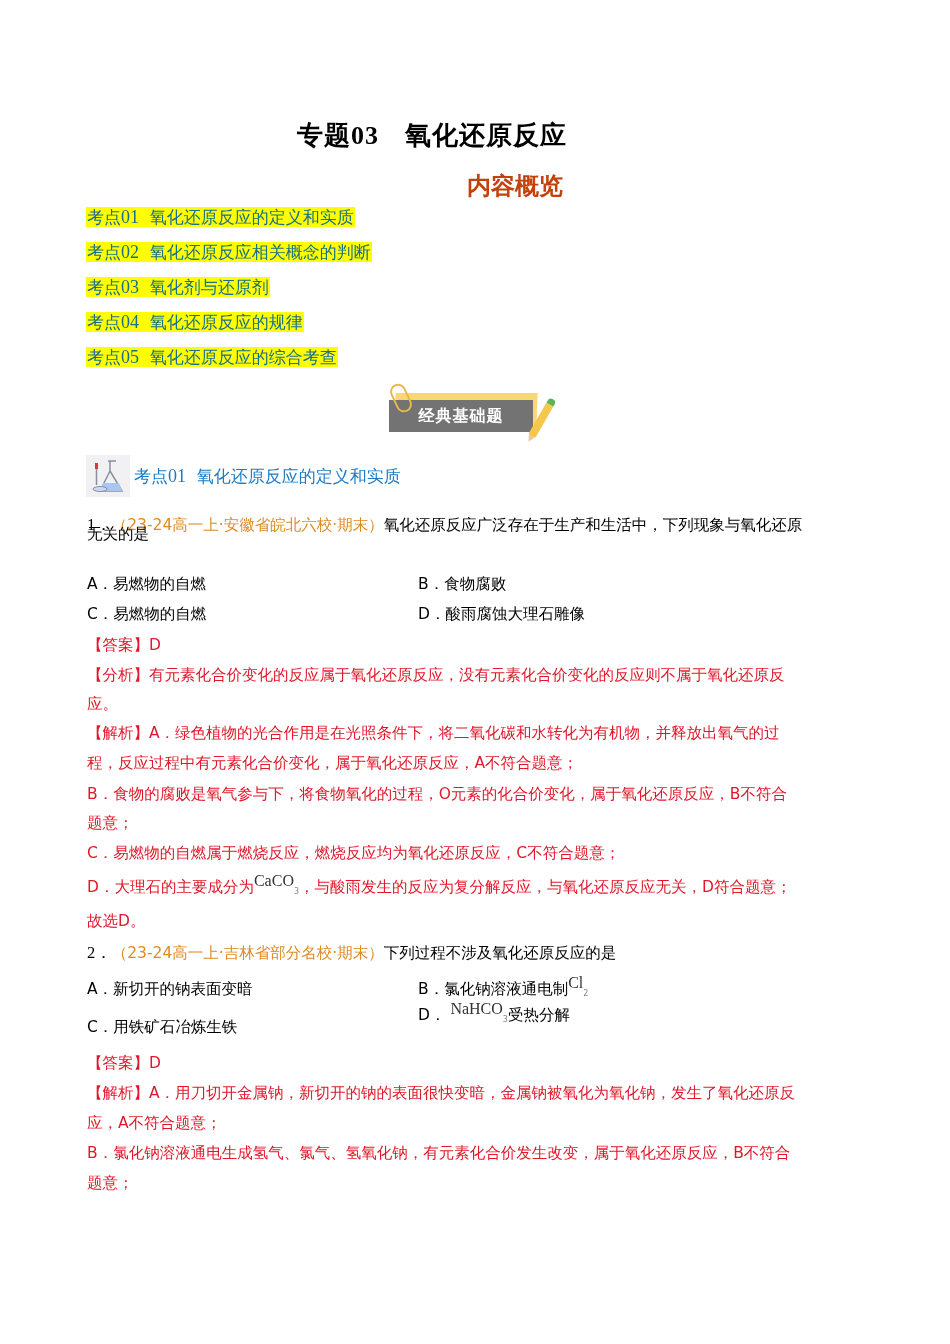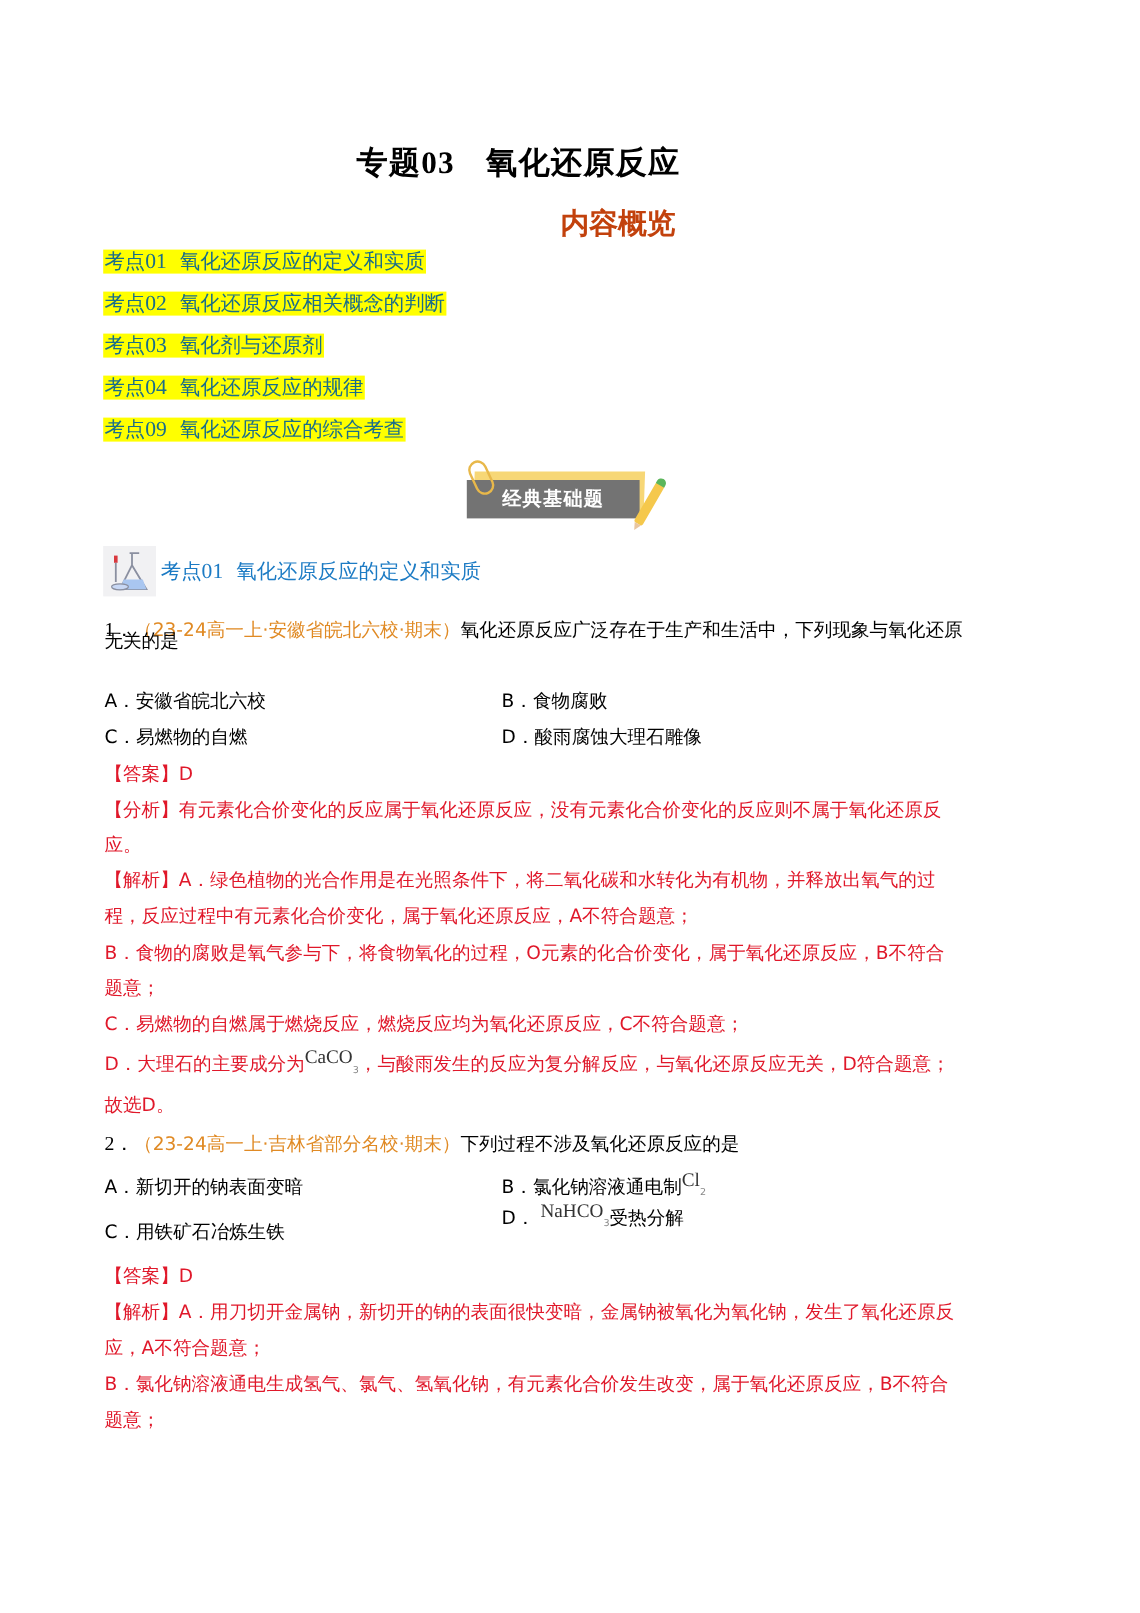--- a/index.html
+++ b/index.html
@@ -57,21 +57,21 @@
   <div class="title">
     <span>专题</span><span class="num">03</span><span class="gap"></span><span>氧化还原反应</span>
   </div>
   <div class="subtitle">内容概览</div>
 
   <div class="toc">
     <div class="toc-item"><span class="hl"><span>考点</span><span class="num">01</span>&nbsp; <span>氧化还原反应的定义和实质</span></span></div>
     <div class="toc-item"><span class="hl"><span>考点</span><span class="num">02</span>&nbsp; <span>氧化还原反应相关概念的判断</span></span></div>
     <div class="toc-item"><span class="hl"><span>考点</span><span class="num">03</span>&nbsp; <span>氧化剂与还原剂</span></span></div>
     <div class="toc-item"><span class="hl"><span>考点</span><span class="num">04</span>&nbsp; <span>氧化还原反应的规律</span></span></div>
-    <div class="toc-item"><span class="hl"><span>考点</span><span class="num">09</span>&nbsp; <span>氧化还原反应的综合考查</span></span></div>
+    <div class="toc-item"><span class="hl"><span>考点</span><span class="num">05</span>&nbsp; <span>氧化还原反应的综合考查</span></span></div>
   </div>
 
   <div class="banner">
     <div class="back"></div>
     <div class="front">经典基础题</div>
     <div class="clip"></div>
     <div class="pencil"></div>
   </div>
 
   <div class="section-head">
@@ -84,21 +84,21 @@
         <ellipse cx="14" cy="34" rx="7" ry="2.5" fill="#c8d8f5" stroke="#8a8fa0" stroke-width="1"></ellipse>
       </svg>
     </div>
     <span class="label"><span>考点</span><span class="num">01</span>&nbsp; <span>氧化还原反应的定义和实质</span></span>
   </div>
 
   <div class="line" style="top:514px;">
     <span class="serif">1．</span><span class="src">（23-24高一上·安徽省皖北六校·期末）</span><span>氧化还原反应广泛存在于生产和生活中，下列现象与氧化还原</span>
   </div>
   <div class="line" style="top:524px;font-family:Liberation Mono, monospace;">无关的是</div>
-  <div class="line" style="top:573px;">A．安徽省皖北六校</div>
+  <div class="line" style="top:573px;">A．易燃物的自燃</div>
   <div class="line" style="top:573px; left:418px;">B．食物腐败</div>
   <div class="line" style="top:603px;">C．易燃物的自燃</div>
   <div class="line" style="top:603px; left:418px;">D．酸雨腐蚀大理石雕像</div>
 
   <div class="line red" style="top:634px;">【答案】D</div>
   <div class="line red" style="top:664px;">【分析】有元素化合价变化的反应属于氧化还原反应，没有元素化合价变化的反应则不属于氧化还原反</div>
   <div class="line red" style="top:693px;">应。</div>
   <div class="line red" style="top:722px;">【解析】A．绿色植物的光合作用是在光照条件下，将二氧化碳和水转化为有机物，并释放出氧气的过</div>
   <div class="line red" style="top:752px;">程，反应过程中有元素化合价变化，属于氧化还原反应，A不符合题意；</div>
   <div class="line red" style="top:783px;">B．食物的腐败是氧气参与下，将食物氧化的过程，O元素的化合价变化，属于氧化还原反应，B不符合</div>

